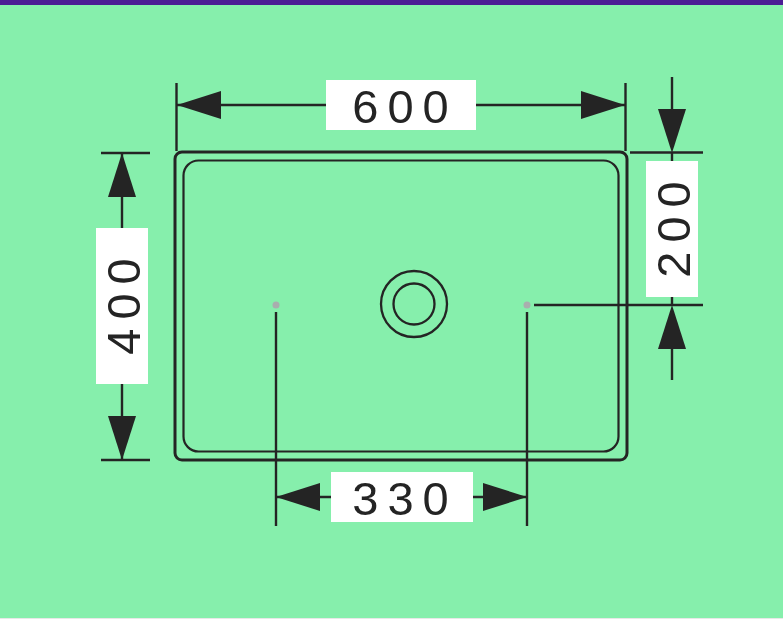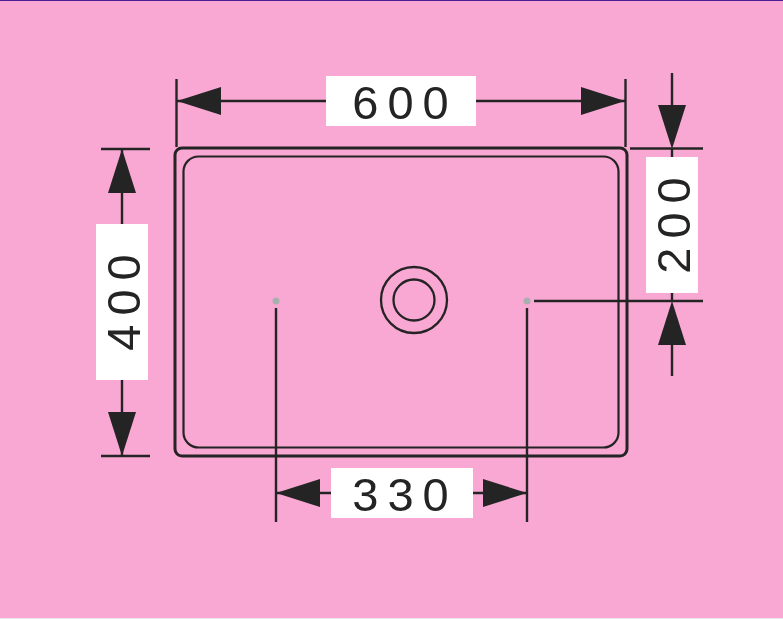--- a/index.html
+++ b/index.html
@@ -4,22 +4,22 @@
 <style>
   html, body {
     margin: 0;
     padding: 0;
     background: #ffffff;
   }
   .drawing-canvas {
     position: relative;
     width: 783px;
     height: 619px;
-    background: #f9a8d4;
-    border-top: 1px solid #4c1d95;
+    background: #86efac;
+    border-top: 5px solid #4c1d95;
     border-bottom: 1px solid #e8e8e8;
     box-sizing: border-box;
     overflow: hidden;
     font-family: "Liberation Sans", sans-serif;
   }
   svg { display: block; }
   .outline {
     fill: none;
     stroke: #242424;
   }

